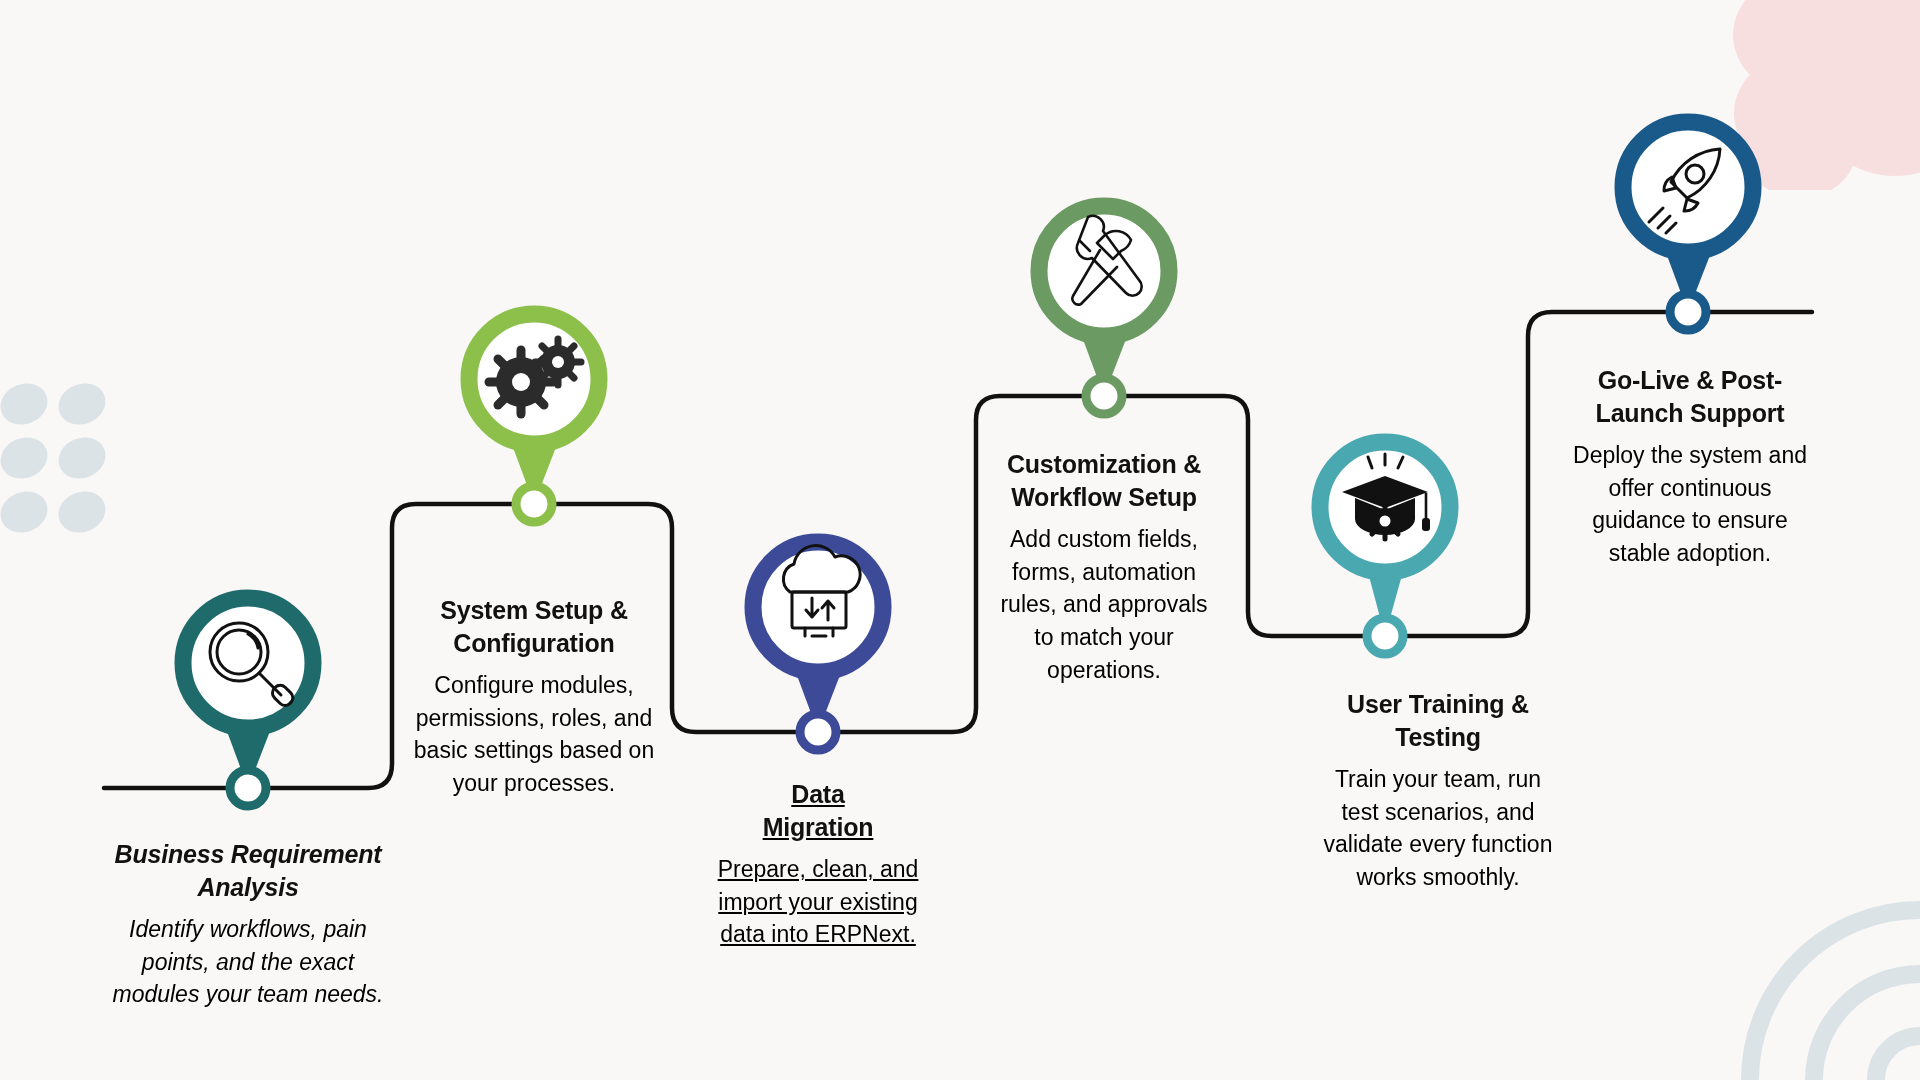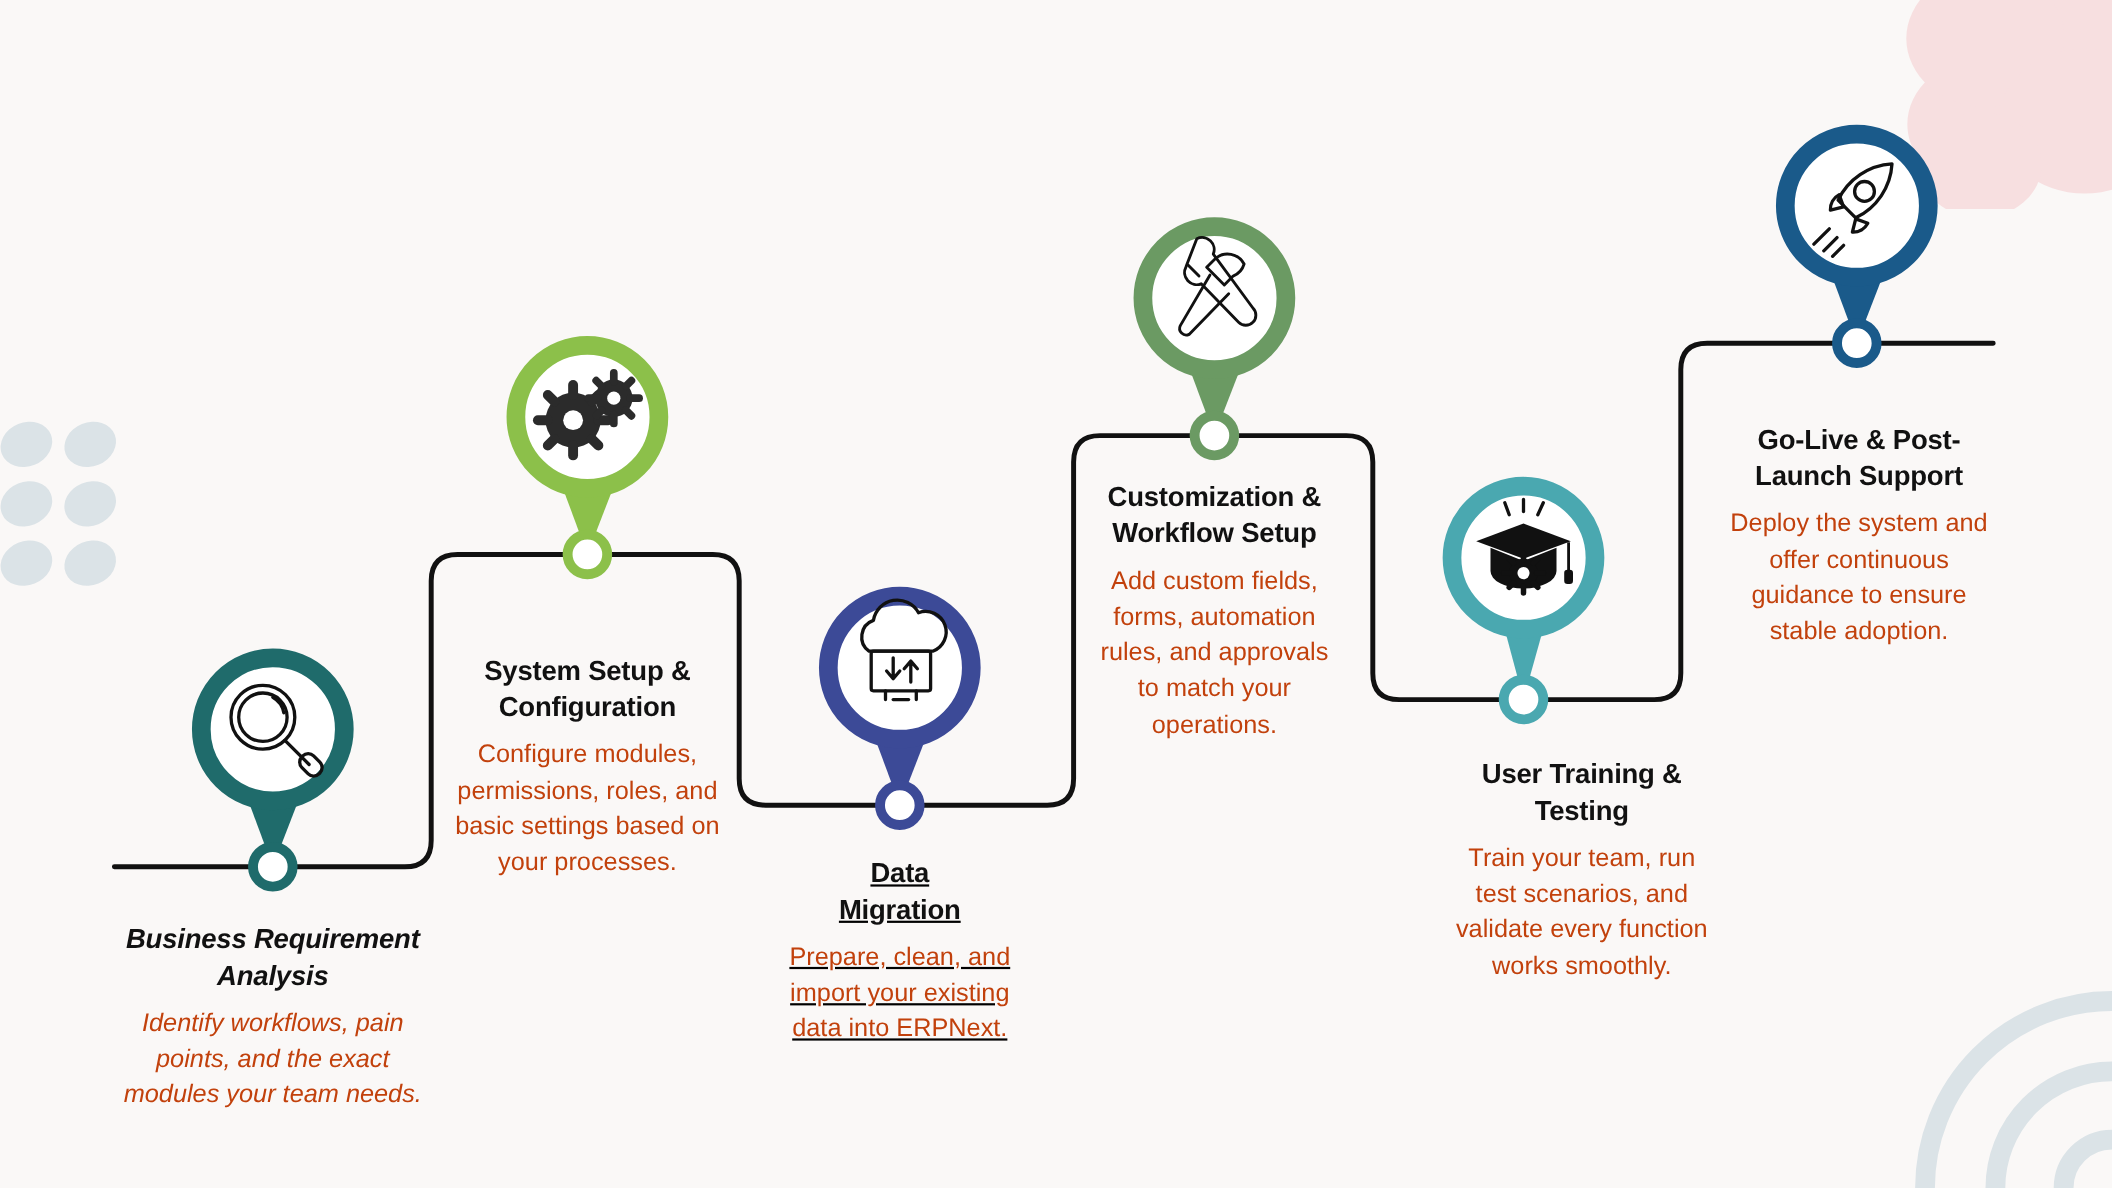--- a/index.html
+++ b/index.html
@@ -9,21 +9,21 @@
     font-family:"Liberation Sans", sans-serif;
   }
   #bg-decor{position:absolute;inset:0;width:1920px;height:1080px;z-index:0;}
   #roadmap-svg{position:absolute;inset:0;width:1920px;height:1080px;z-index:1;}
   .step-text{position:absolute;z-index:3;text-align:center;}
   .step-title{
     font-size:25px;font-weight:bold;color:#111111;
     line-height:1.30;margin:0 0 10px 0;letter-spacing:-0.2px;
   }
   .step-desc{
-    font-size:23px;color:#c2410c;line-height:1.42;margin:0;
+    font-size:23px;color:#000000;line-height:1.42;margin:0;
   }
 </style>
 </head>
 <body>
 
 <svg id="bg-decor" viewBox="0 0 1920 1080" xmlns="http://www.w3.org/2000/svg">
   <defs>
     <clipPath id="clip-tr">
         <rect x="1700" y="0" width="220" height="190"></rect>
       </clipPath>
@@ -218,35 +218,35 @@
 </div>
 
 <div class="step-text" style="left:700px;top:778px;width:236px;text-decoration:underline;">
   <h3 class="step-title">
     <span>Data</span><br>
     <span>Migration</span>
   </h3>
   <p class="step-desc">Prepare, clean, and import your existing data into ERPNext.</p>
 </div>
 
-<div class="step-text" style="left:988px;top:436px;width:232px;">
+<div class="step-text" style="left:988px;top:448px;width:232px;">
   <h3 class="step-title">
     <span>Customization &amp;</span><br>
     <span>Workflow Setup</span>
   </h3>
   <p class="step-desc">Add custom fields, forms, automation rules, and approvals to match your operations.</p>
 </div>
 
 <div class="step-text" style="left:1320px;top:688px;width:236px;">
   <h3 class="step-title">
     <span>User Training &amp;</span><br>
     <span>Testing</span>
   </h3>
   <p class="step-desc">Train your team, run test scenarios, and validate every function works smoothly.</p>
 </div>
 
-<div class="step-text" style="left:1568px;top:364px;width:244px;margin-top:20px;">
+<div class="step-text" style="left:1568px;top:364px;width:244px;">
   <h3 class="step-title">
     <span>Go-Live &amp; Post-</span><br>
     <span>Launch Support</span>
   </h3>
   <p class="step-desc">Deploy the system and offer continuous guidance to ensure stable adoption.</p>
 </div>
 
 </body></html>

